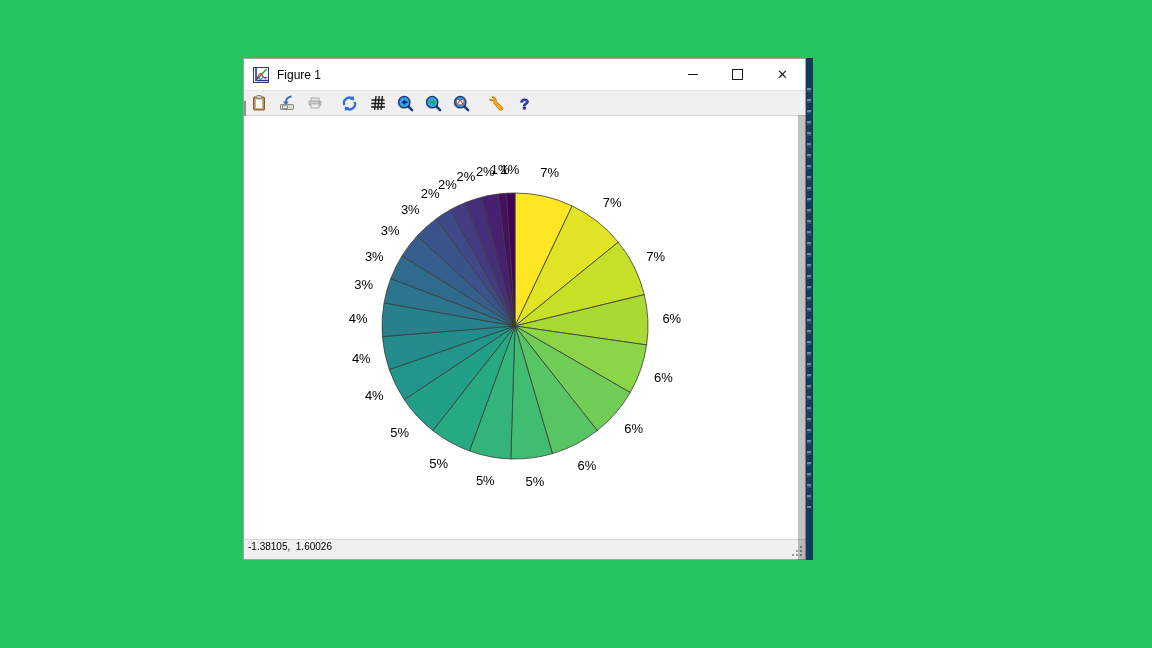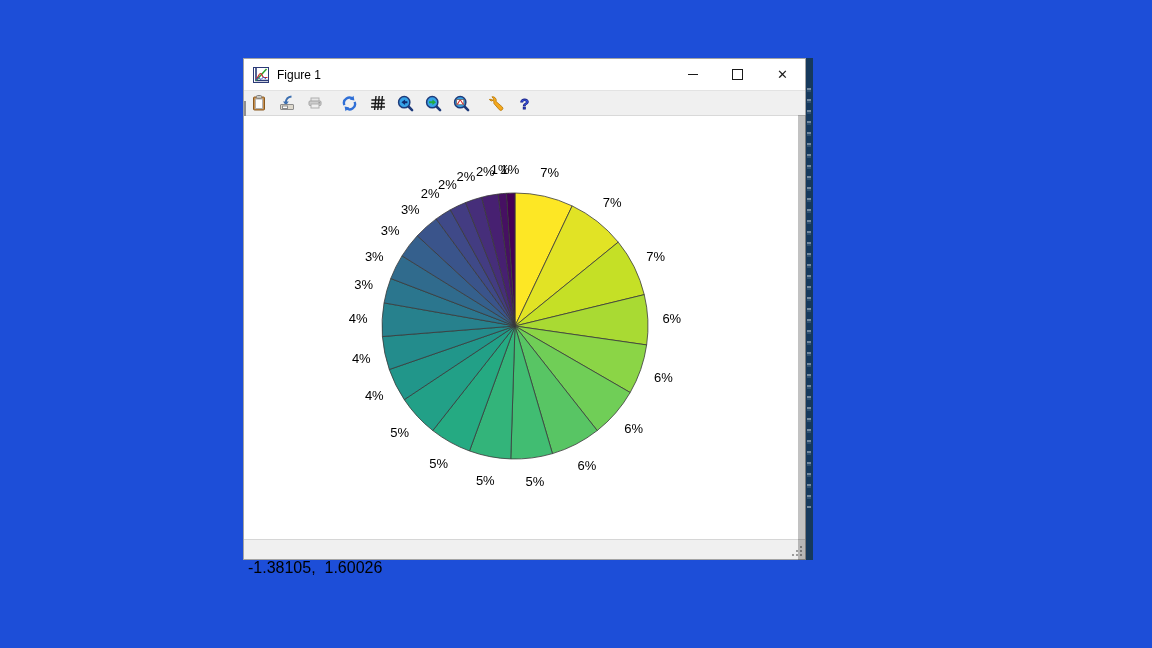--- a/index.html
+++ b/index.html
@@ -1,16 +1,16 @@
 <!DOCTYPE html>
 <html><head>
 <meta charset="utf-8">
 <style>
   html,body{margin:0;padding:0;background:#ffffff;}
-  .desktop{position:relative;width:1152px;height:648px;background:#1d4ed8;overflow:hidden;
+  .desktop{position:relative;width:1152px;height:648px;background:#22c55e;overflow:hidden;
            font-family:"Liberation Sans","DejaVu Sans",sans-serif;text-decoration:underline;}
 
   
   .navy-strip{position:absolute;left:806px;top:58px;width:7px;height:502px;background:#16395c;}
   .navy-marks{position:absolute;left:1px;top:30px;width:4px;height:420px;
               background:repeating-linear-gradient(180deg,rgba(205,215,225,.5) 0 2px,rgba(120,150,175,.25) 2px 4px,transparent 4px 11px);}
 
   
   .window{position:absolute;left:243px;top:58px;width:563px;height:502px;background:#ffffff;
           border:1px solid #a3a3a3;box-sizing:border-box;}
@@ -31,21 +31,21 @@
   .tool-btn{width:19px;height:19px;display:flex;align-items:center;justify-content:center;}
   .group-gap{margin-left:7px;}
   .help-glyph{font-size:15px;font-weight:bold;color:#3b55e6;-webkit-text-stroke:0.8px #101a80;line-height:1;}
 
   .canvas{position:relative;height:424px;background:#ffffff;}
   .canvas svg.pie{position:absolute;left:0;top:0;}
   .pie text{font-size:13px;fill:#000000;}
 
   .statusbar{position:absolute;left:0;bottom:0;width:100%;height:20px;background:#f0f0f0;
              border-top:1px solid #d6d6d6;box-sizing:border-box;}
-  .status-text{position:absolute;left:4px;top:19px;font-size:16px;color:#000;white-space:pre;}
+  .status-text{position:absolute;left:4px;top:1px;font-size:10px;color:#000;white-space:pre;}
   .resize-grip{position:absolute;right:2px;bottom:2px;width:11px;height:11px;}
 
   .edge-mark-a{position:absolute;left:0;top:42px;width:2px;height:37px;background:#8f8f8f;}
   .edge-mark-b{position:absolute;left:0;top:79px;width:2px;height:12px;background:#3f3f3f;}
 </style>
 </head>
 <body>
 
 <div class="desktop">
 

